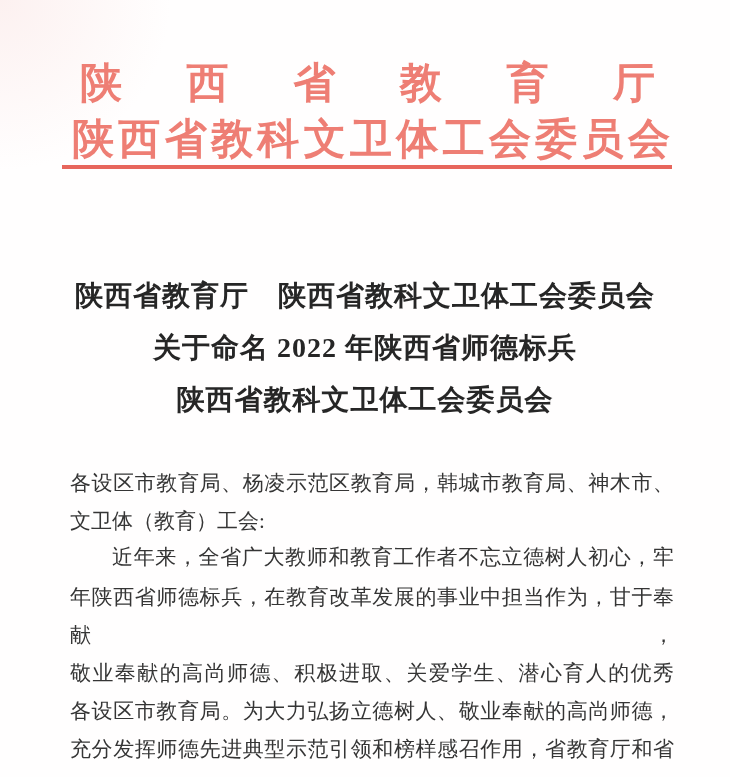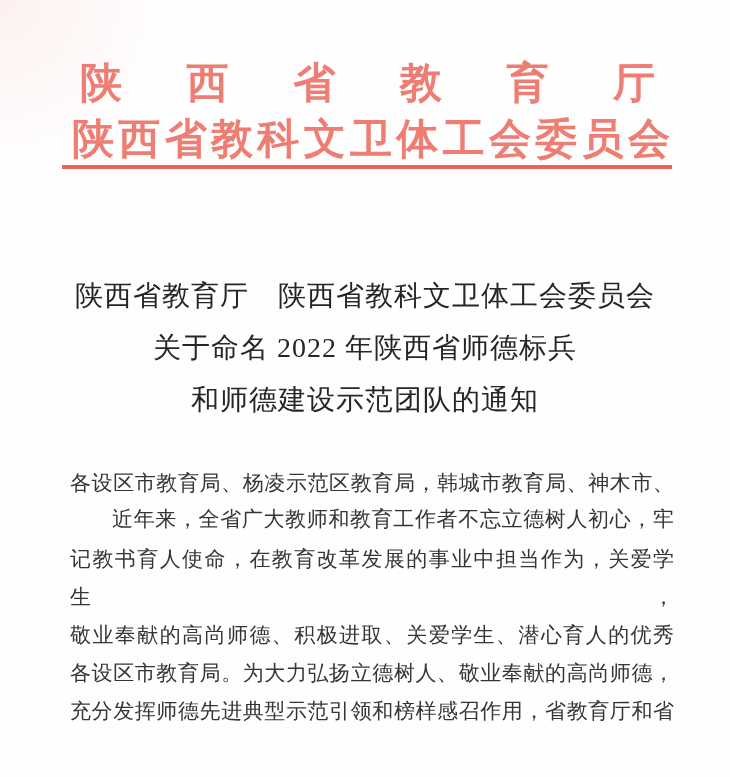--- a/index.html
+++ b/index.html
@@ -57,21 +57,21 @@
     color: #3a3a3a;
   }
 
   
   .title-block {
     position: absolute;
     top: 270px;
     left: 0;
     width: 730px;
     text-align: center;
-    font-weight: normal;
+    font-weight: bold;
     color: #262626;
   }
   .title-line {
     font-size: 28px;
     line-height: 52px;
     letter-spacing: 1px;
   }
 
   
   .body-block {
@@ -118,25 +118,26 @@
         <span>员</span>
         <span>会</span>
       </div>
     <div class="lh-rule"></div>
   </header>
 
 
   <h1 class="title-block">
     <div class="title-line">陕西省教育厅　陕西省教科文卫体工会委员会</div>
     <div class="title-line">关于命名 2022 年陕西省师德标兵</div>
-    <div class="title-line">和师德建设示范团队的通知</div>
+    <div class="title-line">陕西省教科文卫体工会委员会</div>
   </h1>
 
   <div class="body-block">
     <div class="body-line">各设区市教育局、杨凌示范区教育局，韩城市教育局、神木市、</div>
+    <div class="body-line short">文卫体（教育）工会:</div>
     <div class="body-line indent">近年来，全省广大教师和教育工作者不忘立德树人初心，牢</div>
-    <div class="body-line">记教书育人使命，在教育改革发展的事业中担当作为，关爱学生，</div>
+    <div class="body-line">年陕西省师德标兵，在教育改革发展的事业中担当作为，甘于奉献，</div>
     <div class="body-line">敬业奉献的高尚师德、积极进取、关爱学生、潜心育人的优秀</div>
     <div class="body-line">各设区市教育局。为大力弘扬立德树人、敬业奉献的高尚师德，</div>
     <div class="body-line">充分发挥师德先进典型示范引领和榜样感召作用，省教育厅和省</div>
   </div>
 
 </div>
 
 </body></html>

